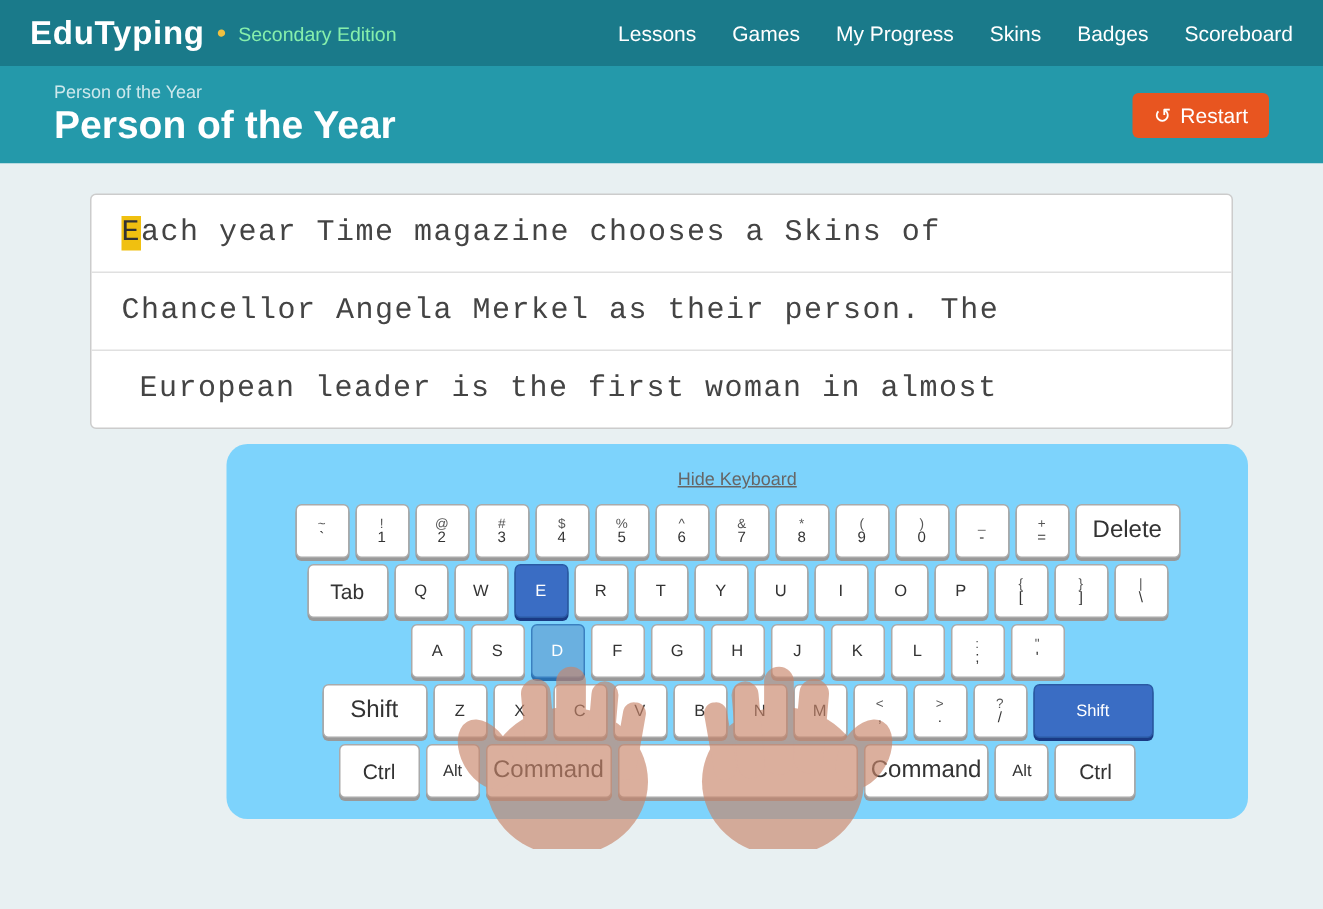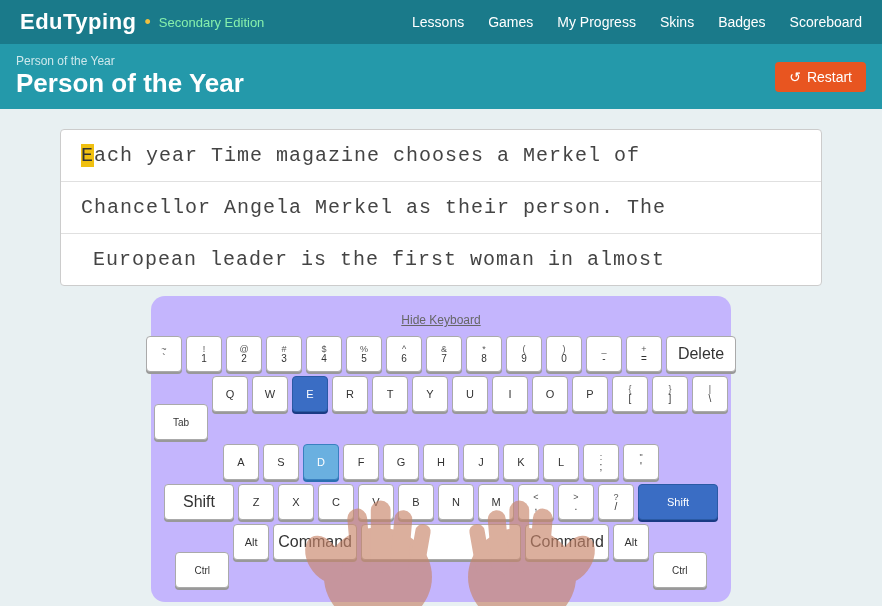--- a/index.html
+++ b/index.html
@@ -42,21 +42,21 @@
       color: white;
       text-decoration: none;
       font-size: 14px;
       font-weight: 500;
       cursor: pointer;
     }
 
     
     .subheader {
       background: #2499aa;
-      padding: 10px 16px;
+      padding: 10px 36px;
       display: flex;
       align-items: center;
       justify-content: space-between;
       min-height: 60px;
     }
     .subheader-left {}
     .breadcrumb-text {
       color: #cde8ec;
       font-size: 12px;
     }
@@ -107,25 +107,25 @@
     }
     .typing-line:last-child { border-bottom: none; padding-left: 32px; }
     .current-char {
       background: #f0c010;
       color: #333;
       display: inline-block;
     }
 
     
     .keyboard-container {
-      background: #c4b5fd;
+      background: #7dd3fc;
       border-radius: 14px;
       padding: 14px 16px 10px;
       margin: 0 auto;
-      width: 580px;
+      width: 681px;
       position: relative;
     }
     .keyboard-header {
       text-align: center;
       margin-bottom: 8px;
     }
     .hide-keyboard-btn {
       background: none;
       border: none;
       color: #666;
@@ -158,21 +158,21 @@
     }
     .key .top-char {
       font-size: 9px;
       color: #555;
       line-height: 1;
     }
     .key .bot-char {
       font-size: 10px;
       line-height: 1;
     }
-    .key.wide { min-width: 54px; font-size: 10px; margin-top: 28px; }
+    .key.wide { min-width: 54px; font-size: 14px; }
     .key.wider { min-width: 70px; font-size: 16px; }
     .key.extra-wide { min-width: 160px; font-size: 11px; }
     .key.active-key {
       background: #3a6dc4;
       color: white;
       border-color: #2a5aa4;
       box-shadow: 0 2px 0 #1a3a84;
     }
     .key.shift-right {
       background: #3a6dc4;
@@ -233,21 +233,21 @@
     <span class="restart-icon">↺</span>
     <span>Restart</span>
   </button>
 </div>
 
 <div class="main-content">
 
   <div class="typing-area">
     <div class="typing-line">
       <span class="current-char">E</span>
-        <span>ach year Time magazine chooses a Merkel of</span>
+        <span>ach year Time magazine chooses a Skins of</span>
     </div>
     <div class="typing-line">
       <span>Chancellor Angela Merkel as their person. The</span>
     </div>
     <div class="typing-line">
       <span>European leader is the first woman in almost</span>
     </div>
   </div>
 
   <div class="keyboard-wrapper">

